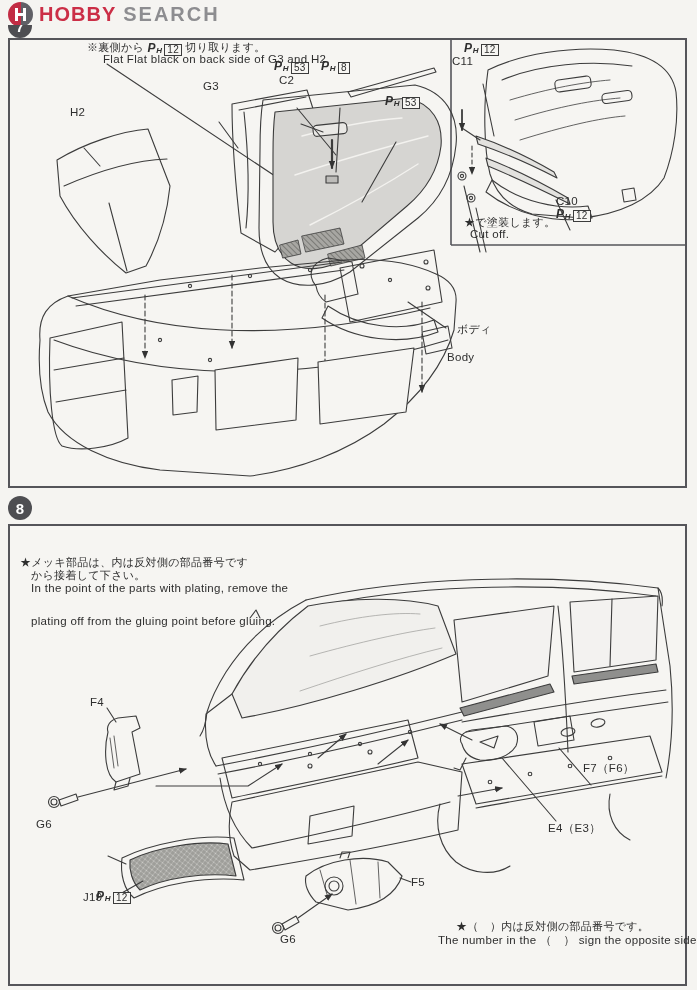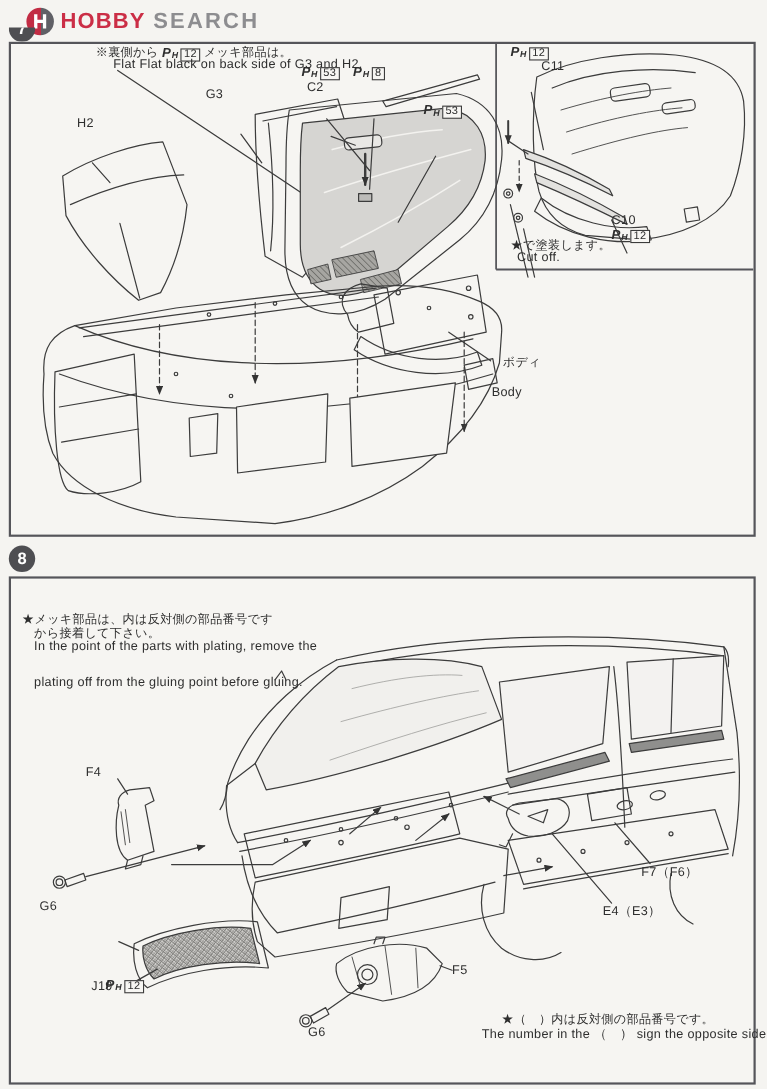--- a/index.html
+++ b/index.html
@@ -2,21 +2,21 @@
 <html><head>
 <meta charset="utf-8">
 <style>
   html,body{margin:0;padding:0}
   body{
     width:697px;height:990px;position:relative;overflow:hidden;
     background:#f5f4f1;color:#2e2e2e;
     font-family:"Liberation Sans", sans-serif;
   }
   
-  #header{position:absolute;left:24px;top:2px;height:30px;display:flex;align-items:flex-end}
+  #header{position:absolute;left:8px;top:2px;height:30px;display:flex;align-items:flex-start}
   .logo-icon{width:25px;height:25px;border-radius:50%;
     background:linear-gradient(90deg,#c22c44 0 52%,#606066 52% 100%);
     position:relative;flex:0 0 auto}
   .logo-icon svg{position:absolute;left:0;top:0}
   .brand{margin-left:6px;font-weight:bold;font-size:20px;line-height:25px;white-space:nowrap}
   .brand .hobby{color:#cb2e46;letter-spacing:1px}
   .brand .search{color:#8d8d90;letter-spacing:2px;margin-left:7px}
   
   .frame{position:absolute;left:8px;width:679px;box-sizing:border-box;
     border:2px solid #55555a;background:#f6f5f2}
@@ -180,26 +180,26 @@
 </svg>
 </div>
 
 <div class="lbl jp" style="left:87px;top:40px">
   <span>※裏側から</span>
   <span class="ph">
       <span class="p">P</span>
       <span class="h">H</span>
       <span class="num">12</span>
     </span>
-  <span>メッキ部品は。</span>
+  <span>切り取ります。</span>
 </div>
 <div class="lbl" style="left:103px;top:53px">Flat Flat black on back side of G3 and H2.</div>
 
 <div class="lbl" style="left:70px;top:106px">H2</div>
-<div class="lbl" style="left:187px;top:80px">G3</div>
+<div class="lbl" style="left:203px;top:80px">G3</div>
 <div class="lbl" style="left:274px;top:59px">
   <span class="ph">
       <span class="p">P</span>
       <span class="h">H</span>
       <span class="num">53</span>
     </span>
 </div>
 <div class="lbl" style="left:279px;top:74px">C2</div>
 <div class="lbl" style="left:321px;top:59px">
   <span class="ph">
@@ -216,21 +216,21 @@
     </span>
 </div>
 
 <div class="lbl" style="left:464px;top:41px">
   <span class="ph">
       <span class="p">P</span>
       <span class="h">H</span>
       <span class="num">12</span>
     </span>
 </div>
-<div class="lbl" style="left:492px;top:55px">C11</div>
+<div class="lbl" style="left:452px;top:55px">C11</div>
 <div class="lbl" style="left:556px;top:195px">C10</div>
 <div class="lbl" style="left:556px;top:207px">
   <span class="ph">
       <span class="p">P</span>
       <span class="h">H</span>
       <span class="num">12</span>
     </span>
 </div>
 <div class="lbl jp" style="left:464px;top:215px">★で塗装します。</div>
 <div class="lbl" style="left:470px;top:228px">Cut off.</div>
@@ -351,29 +351,29 @@
     </g>
   </g>
 </svg>
 </div>
 
 <div class="lbl jp" style="left:20px;top:555px">★メッキ部品は、内は反対側の部品番号です</div>
 <div class="lbl jp" style="left:31px;top:568px">から接着して下さい。</div>
 <div class="lbl" style="left:31px;top:582px">In the point of the parts with plating, remove the</div>
 <div class="lbl" style="left:31px;top:615px">plating off from the gluing point before gluing.</div>
 
-<div class="lbl" style="left:78px;top:696px">F4</div>
+<div class="lbl" style="left:90px;top:696px">F4</div>
 <div class="lbl" style="left:36px;top:818px">G6</div>
 <div class="lbl" style="left:83px;top:891px">J19</div>
 <div class="lbl" style="left:96px;top:889px">
   <span class="ph">
       <span class="p">P</span>
       <span class="h">H</span>
       <span class="num">12</span>
     </span>
 </div>
 <div class="lbl" style="left:280px;top:933px">G6</div>
 <div class="lbl" style="left:411px;top:876px">F5</div>
 <div class="lbl" style="left:548px;top:821px">E4（E3）</div>
-<div class="lbl" style="left:583px;top:785px">F7（F6）</div>
+<div class="lbl" style="left:583px;top:761px">F7（F6）</div>
 
 <div class="lbl jp" style="left:456px;top:919px">★（　）内は反対側の部品番号です。</div>
 <div class="lbl" style="left:438px;top:933px">The number in the （　） sign the opposite side.</div>
 
 </body></html>

